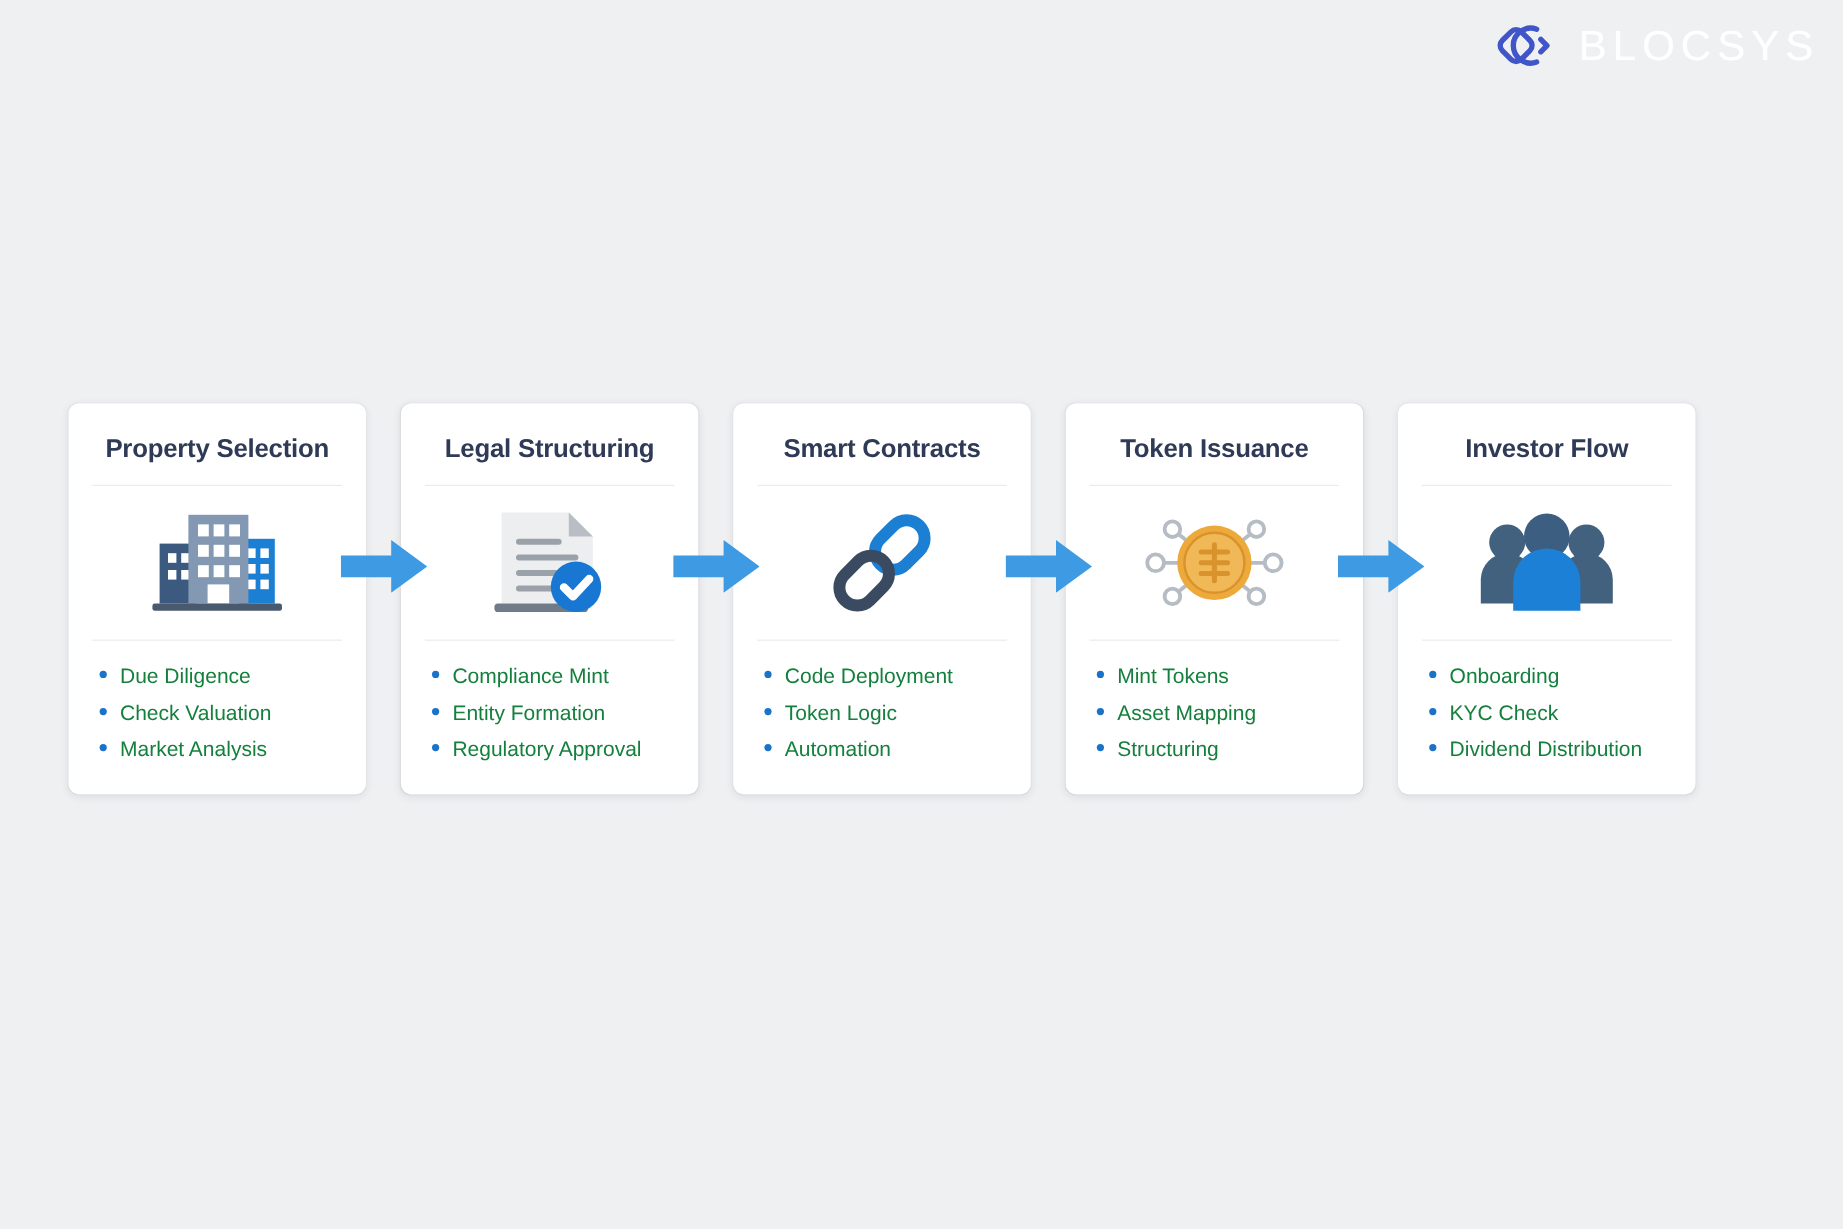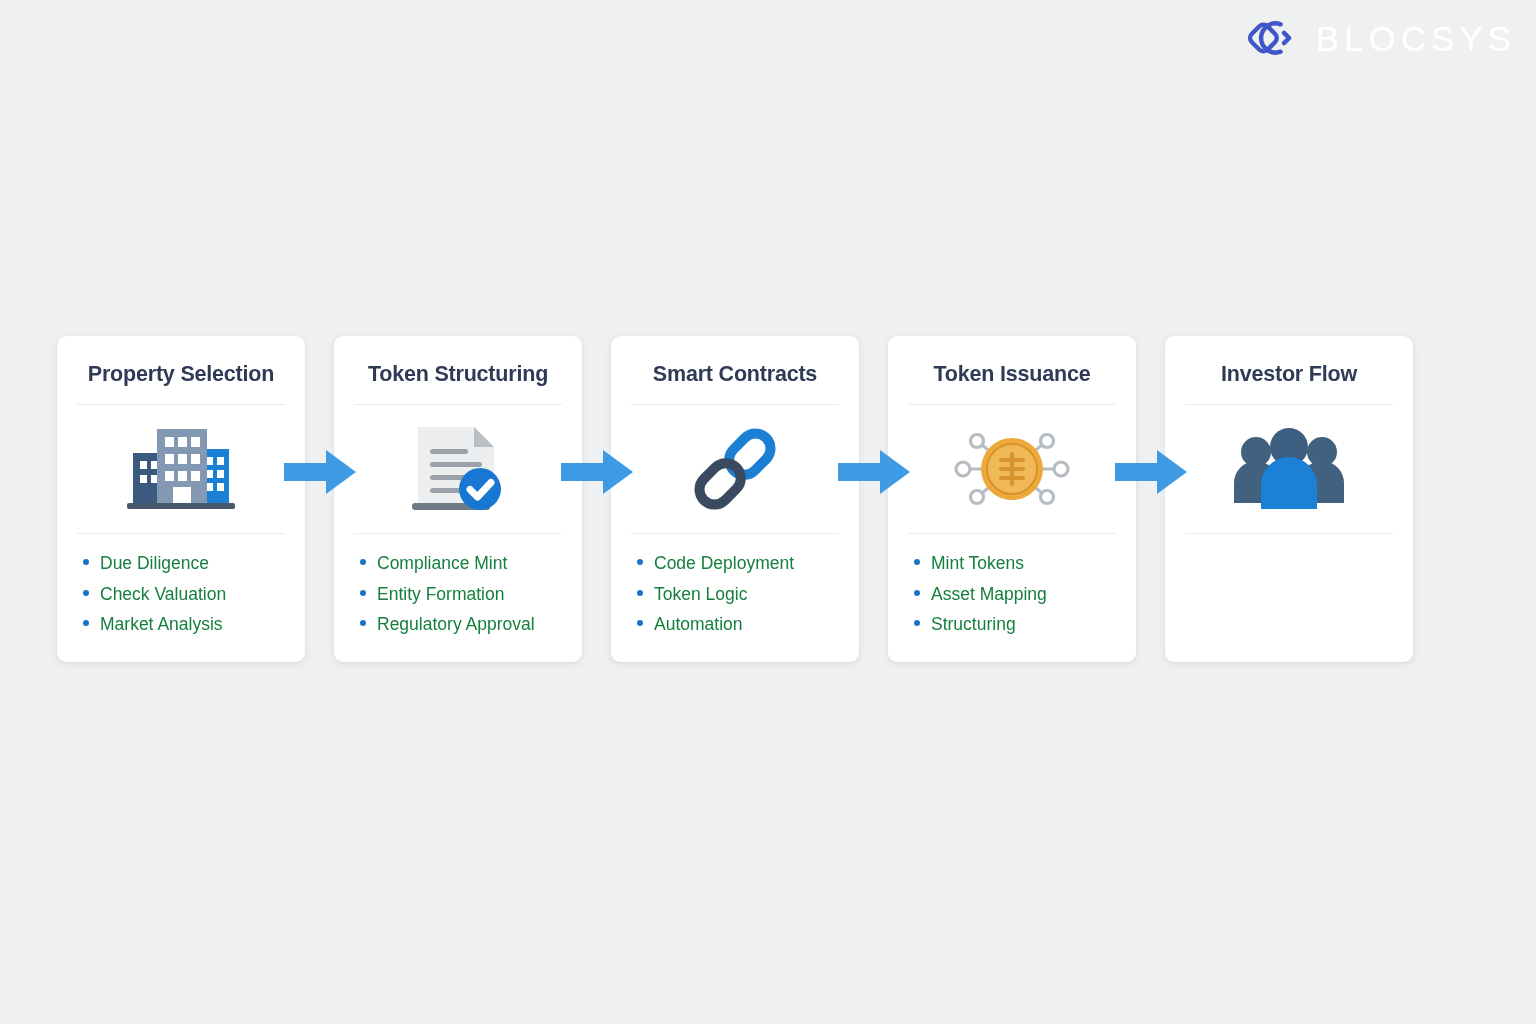--- a/index.html
+++ b/index.html
@@ -192,21 +192,21 @@
     </div>
   </div>
 
   <div class="connector">
     <svg width="72" height="44" viewBox="0 0 72 44">
       <path d="M0 13 H42 V0 L72 22 L42 44 V31 H0 Z" fill="#3d9ae3"></path>
     </svg>
   </div>
 
   <div class="card">
-    <div class="card-title">Token Structuring</div>
+    <div class="card-title">Legal Structuring</div>
     <div class="rule"></div>
     <div class="icon-area">
       <svg width="108" height="92" viewBox="0 0 108 92">
 
         <path d="M14 4 H70 L90 24 V80 H14 Z" fill="#eceef0"></path>
         <path d="M70 4 L90 24 H70 Z" fill="#b9bec4"></path>
 
         <rect x="26" y="26" width="38" height="5" rx="2.5" fill="#9aa1a9"></rect>
         <rect x="26" y="39" width="52" height="5" rx="2.5" fill="#9aa1a9"></rect>
         <rect x="26" y="52" width="44" height="5" rx="2.5" fill="#9aa1a9"></rect>
@@ -341,15 +341,29 @@
         <path d="M4 76 V56 a22 22 0 0 1 44 0 V76 Z" fill="#41617f"></path>
 
         <circle cx="92" cy="25" r="15" fill="#41617f"></circle>
         <path d="M70 76 V56 a22 22 0 0 1 44 0 V76 Z" fill="#41617f"></path>
 
         <circle cx="59" cy="20" r="19" fill="#3c5e80"></circle>
         <path d="M31 82 V58 a28 28 0 0 1 56 0 V82 Z" fill="#1b80d6"></path>
       </svg>
     </div>
     <div class="rule"></div>
+    <div class="bullets">
+      <div class="bullet">
+        <span class="dot"></span>
+        <span class="bullet-label">Onboarding</span>
+      </div>
+      <div class="bullet">
+        <span class="dot"></span>
+        <span class="bullet-label">KYC Check</span>
+      </div>
+      <div class="bullet">
+        <span class="dot"></span>
+        <span class="bullet-label">Dividend Distribution</span>
+      </div>
+    </div>
   </div>
 
 </div>
 
 </body></html>

